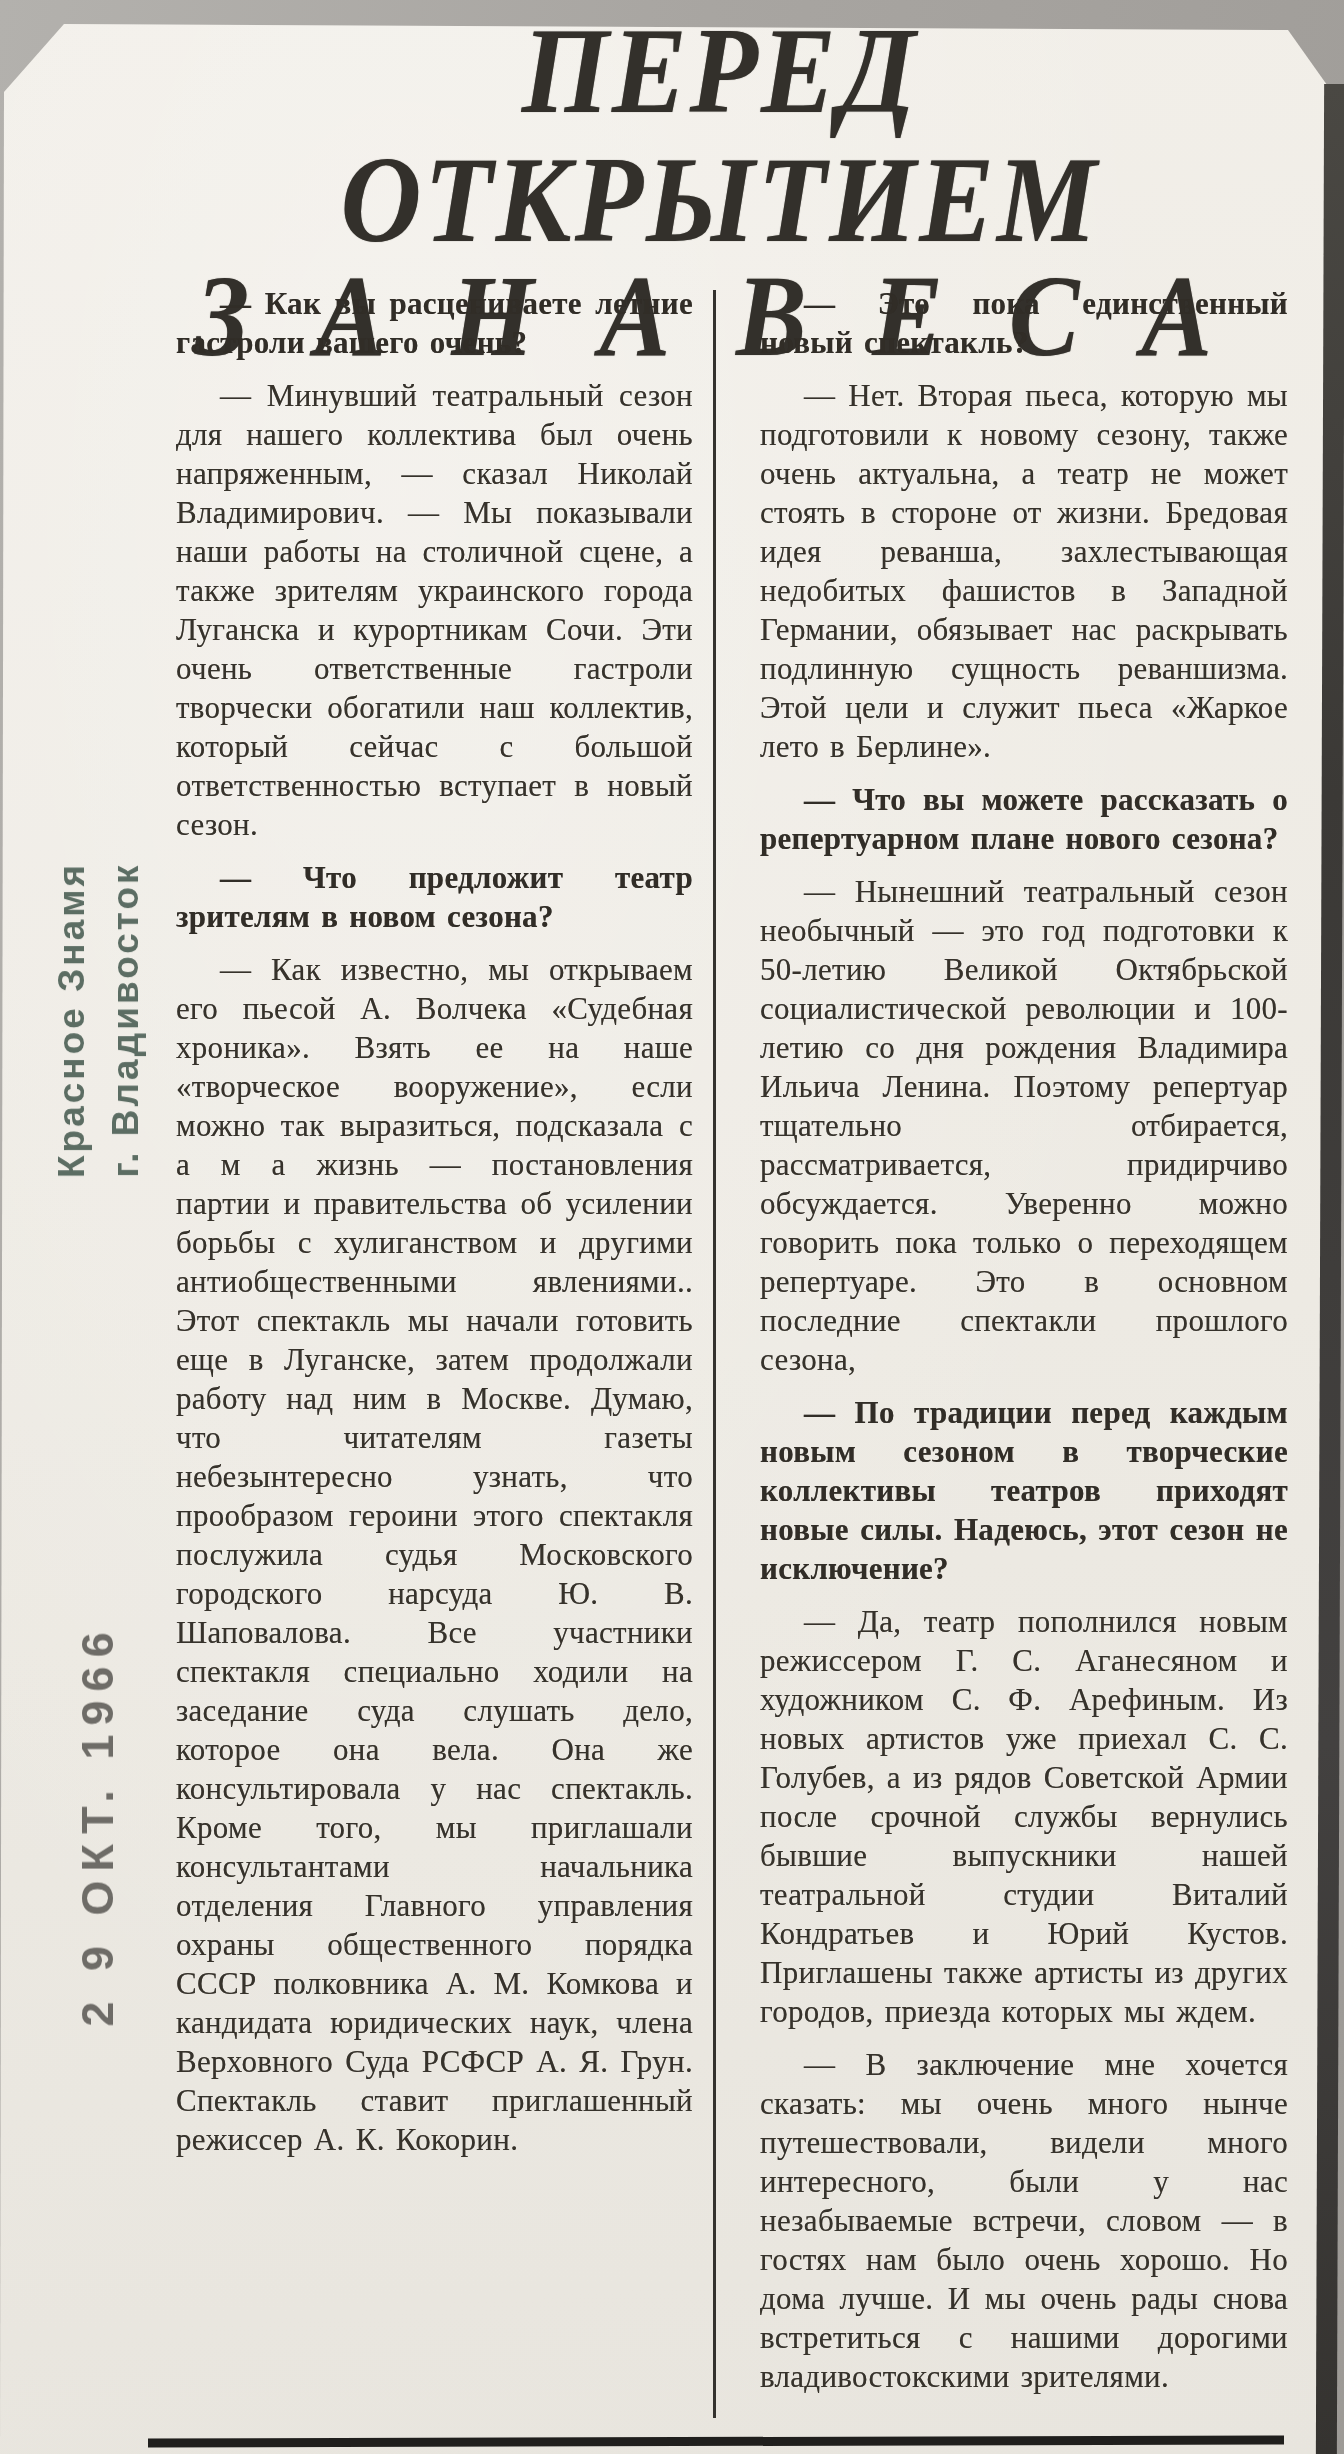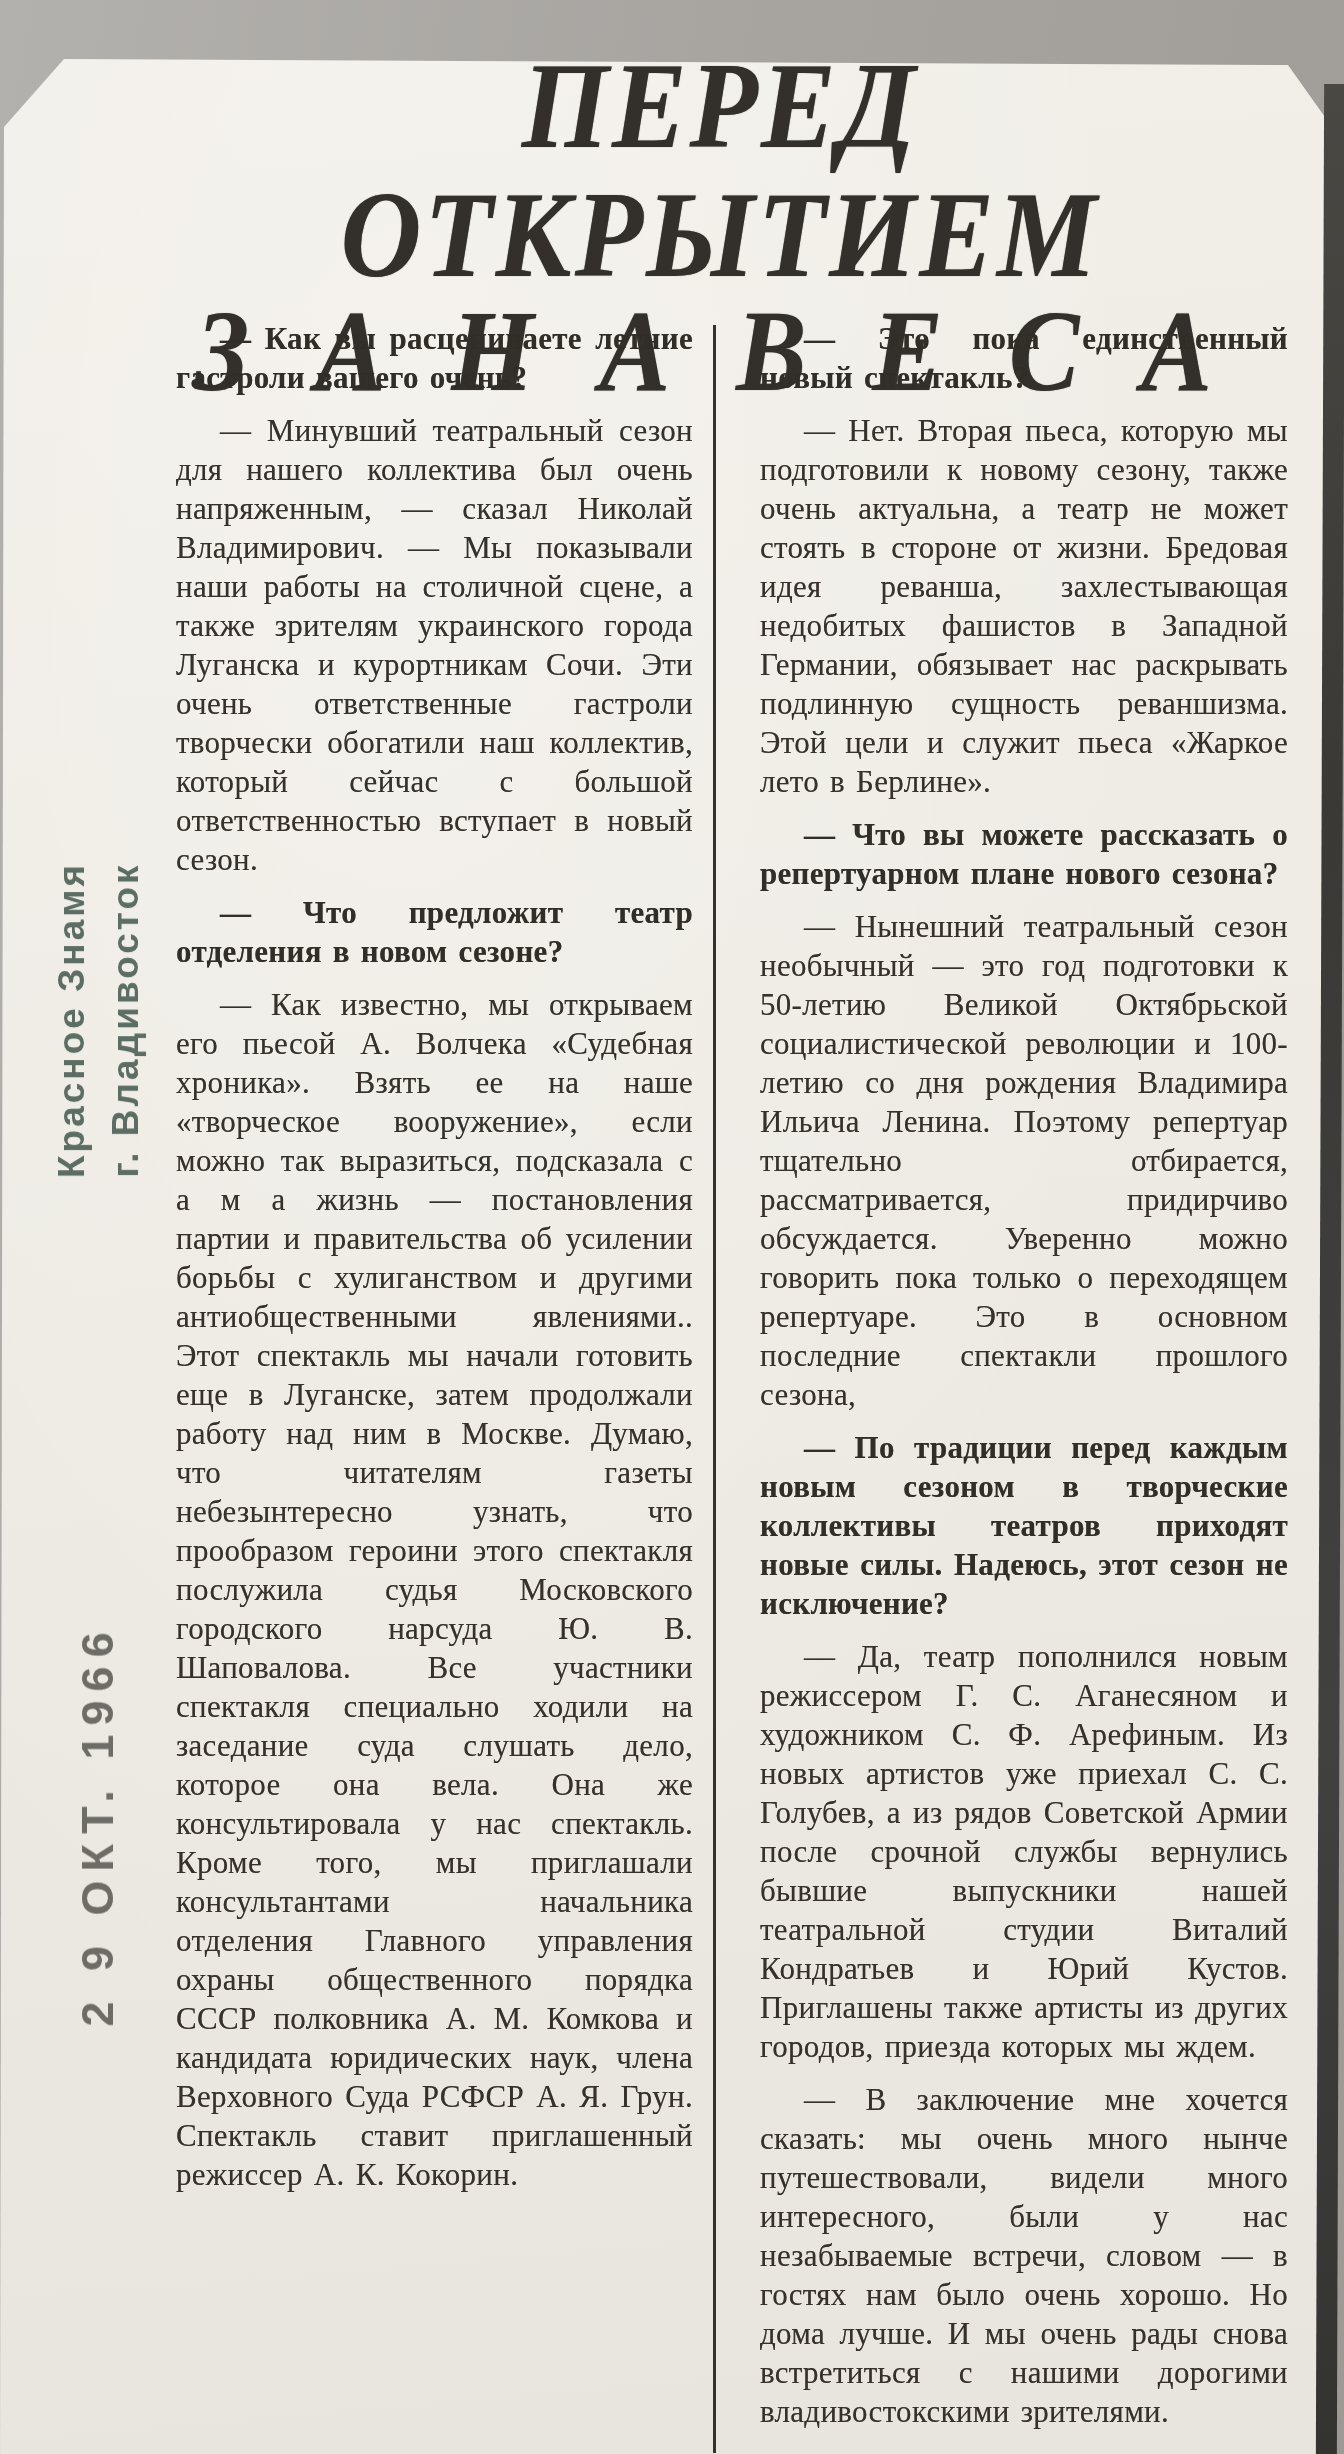--- a/index.html
+++ b/index.html
@@ -19,21 +19,20 @@
     z-index:3;
   }
 
   
   .paper {
     position:absolute; inset:0; z-index:1;
     background:
       radial-gradient(ellipse at 30% 20%, rgba(255,255,255,0.25), rgba(0,0,0,0) 60%),
       linear-gradient(175deg, #f2efe9 0%, #edeae3 55%, #e8e5de 100%);
     clip-path:polygon(64px 24px, 1288px 30px, 1332px 92px, 1316px 2454px, 0px 2454px, 4px 92px);
-    margin-top:35px;
   }
 
   .headline {
     position:absolute; left:140px; top:6px; width:1160px; margin:0;
     text-align:center;
     font-family:"Liberation Serif", serif;
     font-style:italic; font-weight:bold;
     color:#33302b;
   }
   .hl1 {
@@ -103,21 +102,21 @@
   <h1 class="headline">
     <span class="hl1">ПЕРЕД ОТКРЫТИЕМ</span>
     <span class="hl2">ЗАНАВЕСА</span>
   </h1>
 
   <div class="columns">
 
     <div class="col col-left">
       <p class="q">— Как вы расцениваете летние гастроли вашего очень?</p>
       <p class="a">— Минувший театральный сезон для нашего коллектива был очень напряженным, — сказал Николай Владимирович. — Мы показывали наши работы на столичной сцене, а также зрителям украинского города Луганска и курортникам Сочи. Эти очень ответственные гастроли творчески обогатили наш коллектив, который сейчас с большой ответственностью вступает в новый сезон.</p>
-      <p class="q">— Что предложит театр отделения в новом сезоне?</p>
+      <p class="q">— Что предложит театр зрителям в новом сезона?</p>
       <p class="a">— Как известно, мы открываем его пьесой А. Волчека «Судебная хроника». Взять ее на наше «творческое вооружение», если можно так выразиться, подсказала с а м а жизнь — постановления партии и правительства об усилении борьбы с хулиганством и другими антиобщественными явлениями.. Этот спектакль мы начали готовить еще в Луганске, затем продолжали работу над ним в Москве. Думаю, что читателям газеты небезынтересно узнать, что прообразом героини этого спектакля послужила судья Московского городского нарсуда Ю. В. Шаповалова. Все участники спектакля специально ходили на заседание суда слушать дело, которое она вела. Она же консультировала у нас спектакль. Кроме того, мы приглашали консультантами начальника отделения Главного управления охраны общественного порядка СССР полковника А. М. Комкова и кандидата юридических наук, члена Верховного Суда РСФСР А. Я. Грун. Спектакль ставит приглашенный режиссер А. К. Кокорин.</p>
     </div>
 
     <div class="rule"></div>
 
     <div class="col col-right">
       <p class="q">— Это пока единственный новый спектакль?</p>
       <p class="a">— Нет. Вторая пьеса, которую мы подготовили к новому сезону, также очень актуальна, а театр не может стоять в стороне от жизни. Бредовая идея реванша, захлестывающая недобитых фашистов в Западной Германии, обязывает нас раскрывать подлинную сущность реваншизма. Этой цели и служит пьеса «Жаркое лето в Берлине».</p>
       <p class="q">— Что вы можете рассказать о репертуарном плане нового сезона?</p>
       <p class="a">— Нынешний театральный сезон необычный — это год подготовки к 50-летию Великой Октябрьской социалистической революции и 100-летию со дня рождения Владимира Ильича Ленина. Поэтому репертуар тщательно отбирается, рассматривается, придирчиво обсуждается. Уверенно можно говорить пока только о переходящем репертуаре. Это в основном последние спектакли прошлого сезона,</p>

